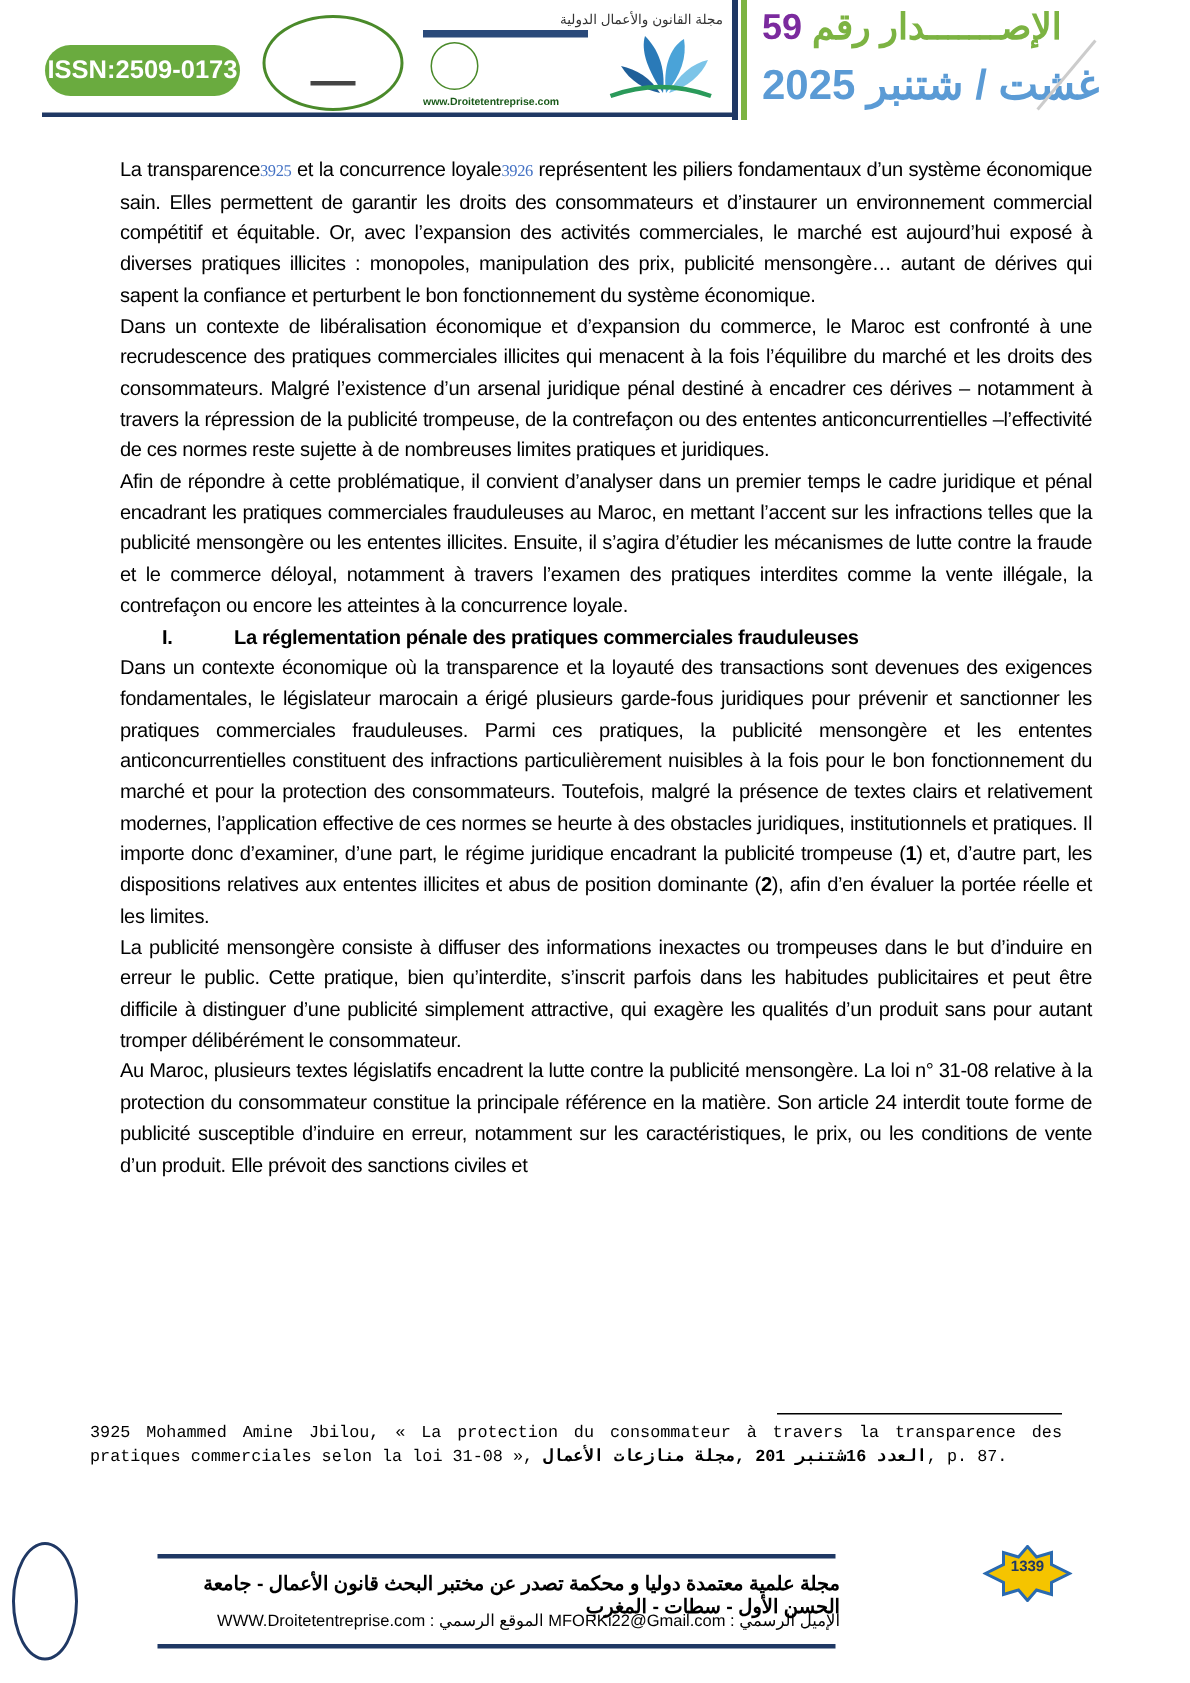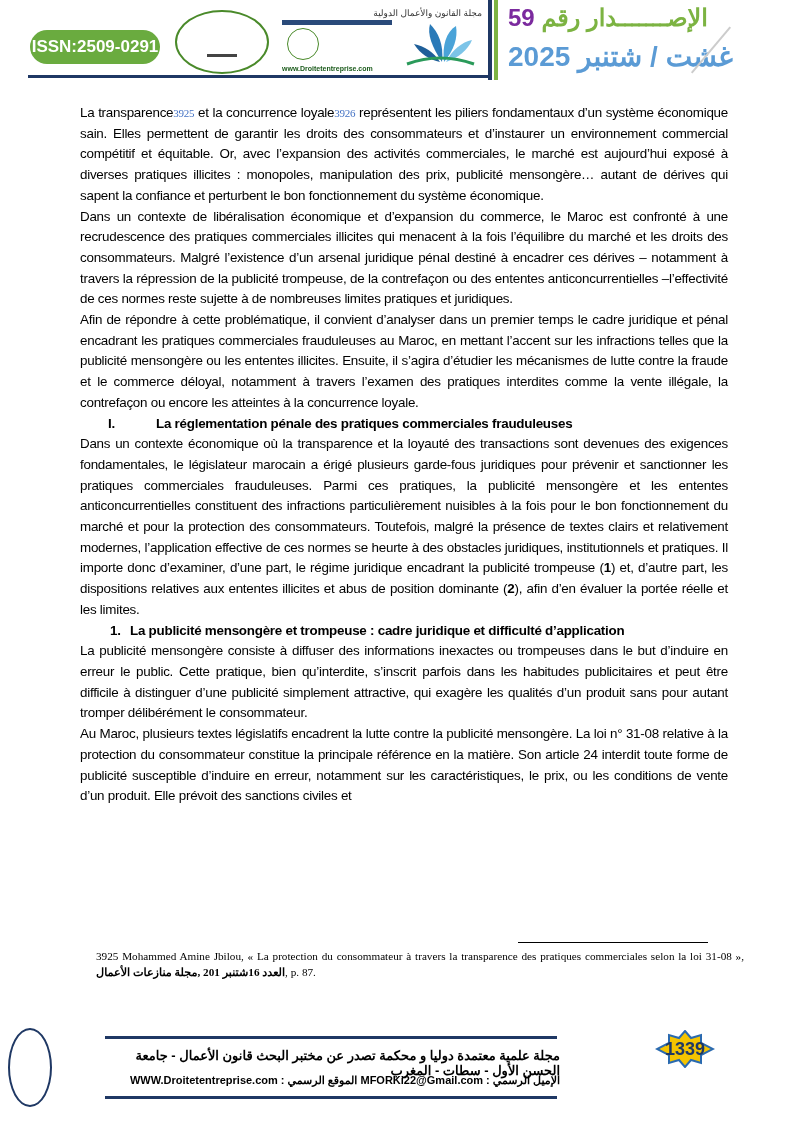--- a/index.html
+++ b/index.html
@@ -24,38 +24,38 @@
 
   .body-text { position:absolute; left:60px; top:103px; width:648px; font-family:"Liberation Sans", sans-serif; font-size:13.4px; line-height:20.7px; text-align:justify; letter-spacing:-0.25px;margin-left:20px; }
   .body-text p { margin:0; }
   .fnref { color:#4472c4; font-family:"Liberation Serif", serif; font-size:11px; }
   .h1 { font-weight:bold; padding-left:28px; }
   .h1 .roman { display:inline-block; width:48px; }
   .h2 { font-weight:bold; padding-left:30px; }
   .h2 .num { display:inline-block; width:20px; }
 
   .fn-rule { position:absolute; left:518px; top:942px; width:190px; height:1px; background:#000; }
-  .footnotes { position:absolute; left:60px; top:949px; width:648px; font-family:Liberation Serif, serif; font-size:11.2px; line-height:15.5px; text-align:justify;margin-left:36px; }
+  .footnotes { position:absolute; left:60px; top:949px; width:648px; font-family:Liberation Mono, monospace; font-size:11.2px; line-height:15.5px; text-align:justify; }
   .footnotes p { margin:0; }
   .ar { font-weight:bold; }
 
   .footer { position:absolute; left:0; top:1020px; width:793px; height:102px; }
   .f-seal { position:absolute; left:8px; top:8px; width:40px; height:75px; border:2px solid #1f3864; border-radius:50%; }
   .f-rule { position:absolute; left:105px; width:452px; height:3px; background:#1f3864; }
   .f-line1 { position:absolute; left:110px; top:28px; width:450px; direction:rtl; text-align:right; font-size:13px; font-weight:bold; }
-  .f-line2 { position:absolute; left:110px; top:54px; width:450px; direction:rtl; text-align:right; font-size:11px; font-weight:bold; white-space:nowrap; }
+  .f-line2 { position:absolute; left:110px; top:54px; width:450px; direction:rtl; text-align:right; font-size:11px; font-weight:normal; white-space:nowrap; }
   .page-badge { position:absolute; left:655px; top:10px; width:60px; height:38px; }
   .page-badge svg { position:absolute; left:0; top:0; }
-  .page-badge .pn { position:absolute; left:0; top:9px; width:60px; text-align:center; font-size:18px; font-weight:bold; color:#1f3864; }
+  .page-badge .pn { position:absolute; left:0; top:9px; width:60px; text-align:center; font-size:10px; font-weight:bold; color:#1f3864; }
 </style>
 </head>
 <body>
 
 <div class="header">
-  <div class="issn">ISSN:2509-0291</div>
+  <div class="issn">ISSN:2509-0173</div>
 
   <div class="logo1" title="">
     <div class="inner"></div>
   </div>
 
   <div class="logo-group">
     <div class="lg-title">مجلة القانون والأعمال الدولية</div>
     <div class="lg-band"></div>
     <div class="lg-small-logo"></div>
     <svg class="lg-book" viewBox="0 0 75 45">
@@ -89,23 +89,20 @@
   <p>Dans un contexte de libéralisation économique et d’expansion du commerce, le Maroc est confronté à une recrudescence des pratiques commerciales illicites qui menacent à la fois l’équilibre du marché et les droits des consommateurs. Malgré l’existence d’un arsenal juridique pénal destiné à encadrer ces dérives – notamment à travers la répression de la publicité trompeuse, de la contrefaçon ou des ententes anticoncurrentielles –l’effectivité de ces normes reste sujette à de nombreuses limites pratiques et juridiques.</p>
   <p>Afin de répondre à cette problématique, il convient d’analyser dans un premier temps le cadre juridique et pénal encadrant les pratiques commerciales frauduleuses au Maroc, en mettant l’accent sur les infractions telles que la publicité mensongère ou les ententes illicites. Ensuite, il s’agira d’étudier les mécanismes de lutte contre la fraude et le commerce déloyal, notamment à travers l’examen des pratiques interdites comme la vente illégale, la contrefaçon ou encore les atteintes à la concurrence loyale.</p>
 
   <p class="h1">
     <span class="roman">I.</span><span>La réglementation pénale des pratiques commerciales frauduleuses</span>
   </p>
   <p>
     <span>Dans un contexte économique où la transparence et la loyauté des transactions sont devenues des exigences fondamentales, le législateur marocain a érigé plusieurs garde-fous juridiques pour prévenir et sanctionner les pratiques commerciales frauduleuses. Parmi ces pratiques, la publicité mensongère et les ententes anticoncurrentielles constituent des infractions particulièrement nuisibles à la fois pour le bon fonctionnement du marché et pour la protection des consommateurs. Toutefois, malgré la présence de textes clairs et relativement modernes, l’application effective de ces normes se heurte à des obstacles juridiques, institutionnels et pratiques. Il importe donc d’examiner, d’une part, le régime juridique encadrant la publicité trompeuse (</span><b>1</b><span>) et, d’autre part, les dispositions relatives aux ententes illicites et abus de position dominante (</span><b>2</b><span>), afin d’en évaluer la portée réelle et les limites.</span>
   </p>
 
-  <p class="h2">
-    <span class="num">1.</span><span>La publicité mensongère et trompeuse : cadre juridique et difficulté d’application</span>
-  </p>
   <p>La publicité mensongère consiste à diffuser des informations inexactes ou trompeuses dans le but d’induire en erreur le public. Cette pratique, bien qu’interdite, s’inscrit parfois dans les habitudes publicitaires et peut être difficile à distinguer d’une publicité simplement attractive, qui exagère les qualités d’un produit sans pour autant tromper délibérément le consommateur.</p>
   <p>Au Maroc, plusieurs textes législatifs encadrent la lutte contre la publicité mensongère. La loi n° 31-08 relative à la protection du consommateur constitue la principale référence en la matière. Son article 24 interdit toute forme de publicité susceptible d’induire en erreur, notamment sur les caractéristiques, le prix, ou les conditions de vente d’un produit. Elle prévoit des sanctions civiles et</p>
 </div>
 
 <div class="fn-rule"></div>
 <div class="footnotes">
   <p>
     <span>3925 Mohammed Amine Jbilou, « La protection du consommateur à travers la transparence des pratiques commerciales selon la loi 31-08 », </span><span class="ar" dir="rtl">العدد 16شتنبر 201 ,مجلة منازعات الأعمال</span><span>, p. 87.</span>
   </p>
 </div>

